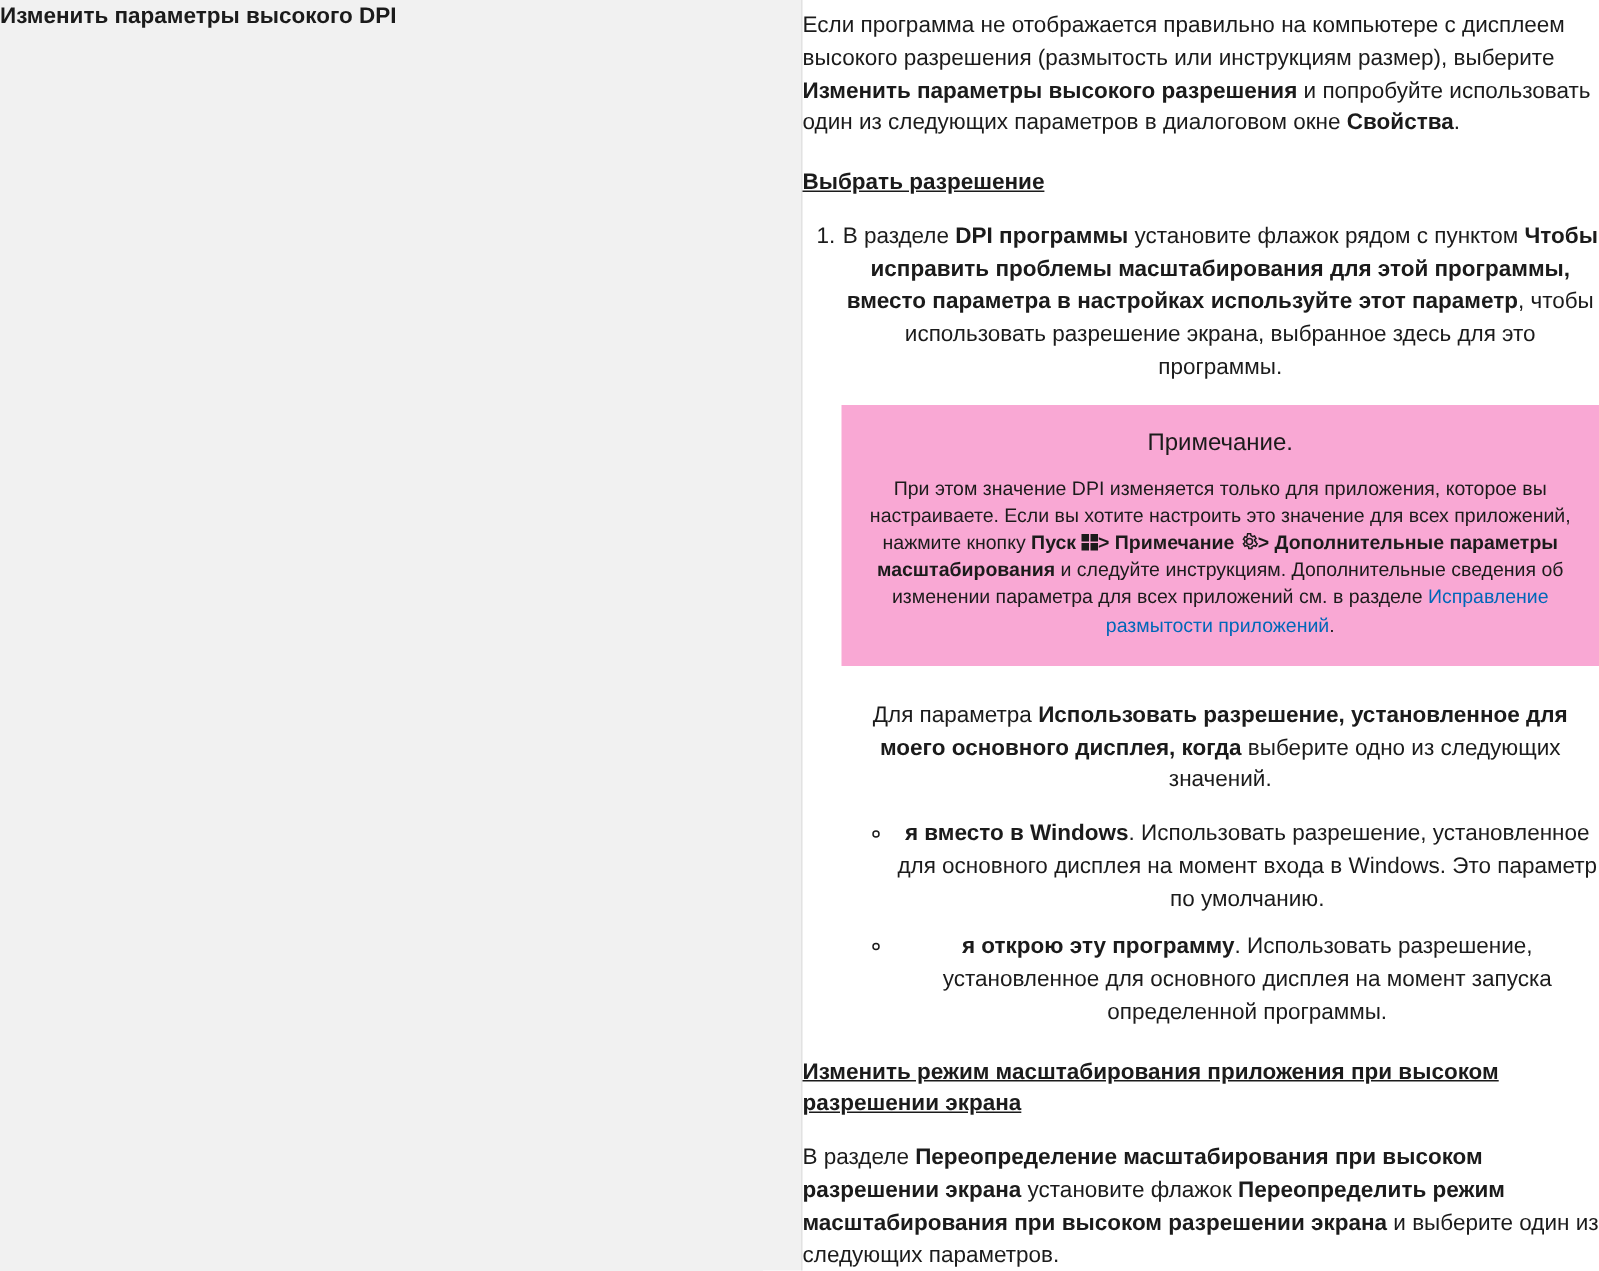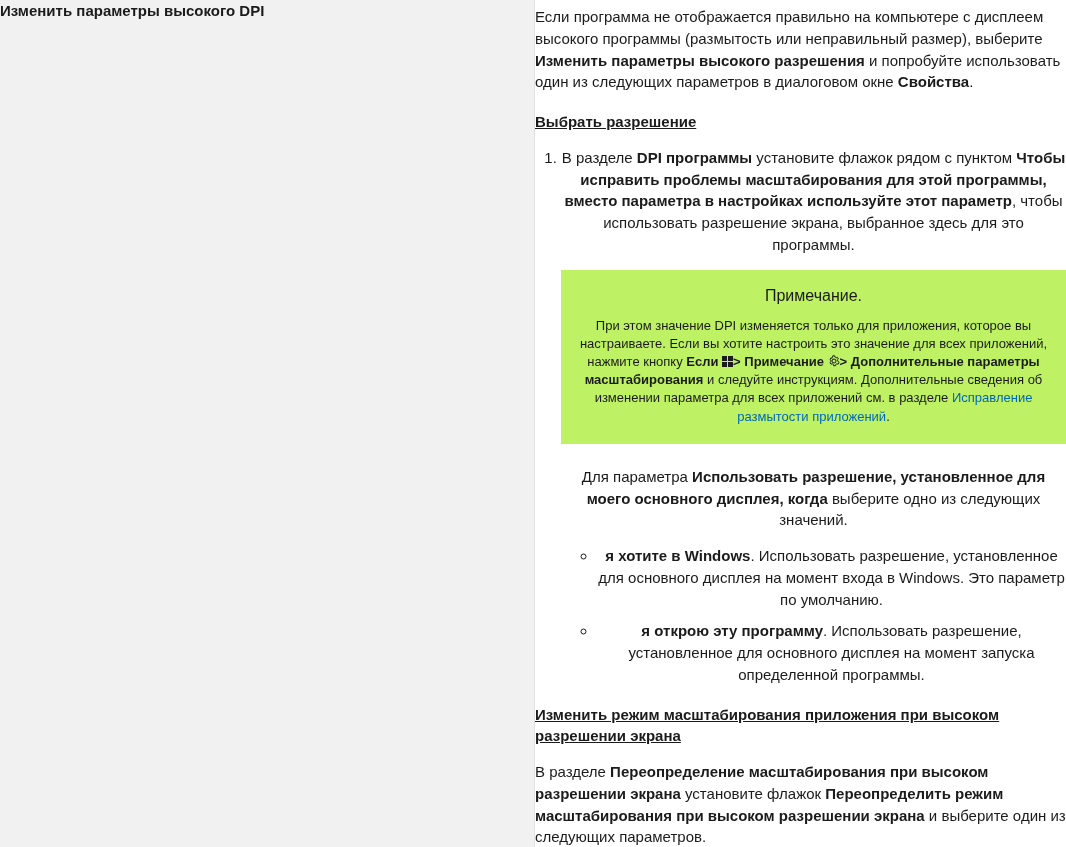--- a/index.html
+++ b/index.html
@@ -61,21 +61,21 @@
     margin-bottom: 10px;
   }
   ul.bullets {
     margin: 10px 0 0 0;
     padding-left: 36px;
   }
   ul.bullets > li {
     margin-bottom: 10px;
   }
   .note-box {
-    background: #bef264;
+    background: #f9a8d4;
     padding: 14px 16px 18px 16px;
     margin: 14px 0 22px 0;
   }
   .note-title {
     font-size: 16px;
     margin-bottom: 10px;
   }
   .note-body {
     font-size: 13px;
     line-height: 1.4;
@@ -117,50 +117,50 @@
 <div class="page">
 <table class="main">
   <tbody>
         <tr>
     <td class="left">
       <div class="left-label">Изменить параметры высокого DPI</div>
     </td>
     <td class="right">
 
       <p class="para">
-        <span>Если программа не отображается правильно на компьютере с дисплеем высокого программы (размытость или неправильный размер), выберите </span><span class="b">Изменить параметры высокого разрешения</span><span> и попробуйте использовать один из следующих параметров в диалоговом окне </span><span class="b">Свойства</span><span>.</span>
+        <span>Если программа не отображается правильно на компьютере с дисплеем высокого разрешения (размытость или инструкциям размер), выберите </span><span class="b">Изменить параметры высокого разрешения</span><span> и попробуйте использовать один из следующих параметров в диалоговом окне </span><span class="b">Свойства</span><span>.</span>
       </p>
 
       <div class="section-head">Выбрать разрешение</div>
 
       <ol class="numlist">
         <li>
           <span>В разделе </span><span class="b">DPI программы</span><span> установите флажок рядом с пунктом </span><span class="b">Чтобы исправить проблемы масштабирования для этой программы, вместо параметра в настройках используйте этот параметр</span><span>, чтобы использовать разрешение экрана, выбранное здесь для это программы.</span>
 
           <div class="note-box">
             <div class="note-title">Примечание.</div>
             <div class="note-body">
-              <span>При этом значение DPI изменяется только для приложения, которое вы настраиваете. Если вы хотите настроить это значение для всех приложений, нажмите кнопку </span><span class="b">Если </span><span class="win-icon"><span>
+              <span>При этом значение DPI изменяется только для приложения, которое вы настраиваете. Если вы хотите настроить это значение для всех приложений, нажмите кнопку </span><span class="b">Пуск </span><span class="win-icon"><span>
                         <i class="win-q q1"></i>
                         <i class="win-q q2"></i>
                         <i class="win-q q3"></i>
                         <i class="win-q q4"></i>
                       </span></span><span class="b">&gt; </span> <span class="b">Примечание </span><span class="gear-icon"><svg viewBox="0 0 24 24" width="12" height="12">
                         <path fill="none" stroke="#1b1b1b" stroke-width="2" d="M12 8a4 4 0 1 0 0 8 4 4 0 0 0 0-8zm8.4 4c0 .5 0 1-.1 1.4l2 1.6-2 3.4-2.4-1a8 8 0 0 1-2.4 1.4l-.4 2.6h-4l-.4-2.6a8 8 0 0 1-2.4-1.4l-2.4 1-2-3.4 2-1.6a8.3 8.3 0 0 1 0-2.8l-2-1.6 2-3.4 2.4 1A8 8 0 0 1 9.1 4.2L9.5 1.6h4l.4 2.6a8 8 0 0 1 2.4 1.4l2.4-1 2 3.4-2 1.6c.1.4.1.9.1 1.4z"></path>
                       </svg></span><span class="b">&gt; </span> <span class="b">Дополнительные параметры масштабирования</span><span> и следуйте инструкциям. Дополнительные сведения об изменении параметра для всех приложений см. в разделе </span><a class="link" href="#">Исправление размытости приложений</a><span>.</span>
             </div>
           </div>
 
           <p class="para">
             <span>Для параметра </span><span class="b">Использовать разрешение, установленное для моего основного дисплея, когда</span><span> выберите одно из следующих значений.</span>
           </p>
 
           <ul class="bullets">
             <li>
-              <span class="b">я хотите в Windows</span><span>. Использовать разрешение, установленное для основного дисплея на момент входа в Windows. Это параметр по умолчанию.</span>
+              <span class="b">я вместо в Windows</span><span>. Использовать разрешение, установленное для основного дисплея на момент входа в Windows. Это параметр по умолчанию.</span>
             </li>
             <li>
               <span class="b">я открою эту программу</span><span>. Использовать разрешение, установленное для основного дисплея на момент запуска определенной программы.</span>
             </li>
           </ul>
         </li>
       </ol>
 
       <div class="section-head">Изменить режим масштабирования приложения при высоком разрешении экрана</div>
 

